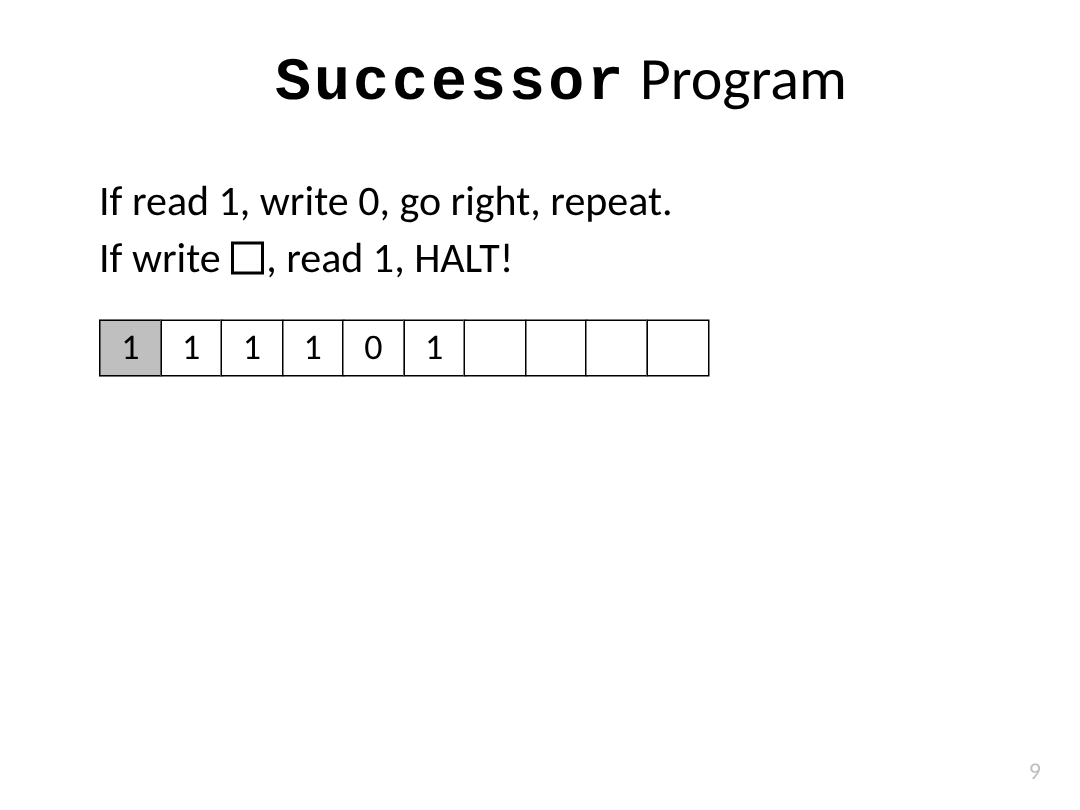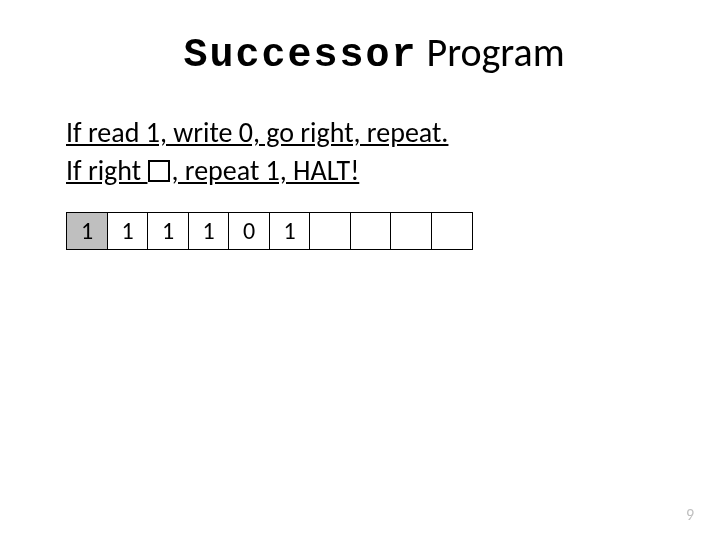--- a/index.html
+++ b/index.html
@@ -25,21 +25,20 @@
     letter-spacing: 2px;
   }
   .title .serif {
     font-family: Calibri, Arial, sans-serif;
   }
   .body {
     margin: 36px 60px 0 66px;
     font-size: 28px;
     line-height: 1.35;
     color: #000;
-    text-decoration: underline;
   }
   .square {
     display: inline-block;
     width: 18px;
     height: 18px;
     border: 2px solid #000;
     vertical-align: -2px;
     margin: 0 1px;
   }
   .tape {
@@ -75,21 +74,21 @@
 <body>
 
 <div class="title">
   <span class="mono">Successor</span>
   <span class="serif">Program</span>
 </div>
 
 <div class="body">
   <div>If read 1, write 0, go right, repeat.</div>
   <div>
-    <span>If right </span><span class="square"></span><span>, repeat 1, HALT!</span>
+    <span>If write </span><span class="square"></span><span>, read 1, HALT!</span>
   </div>
 </div>
 
 <div class="tape" id="tape">
     <div class="cell head">1</div>
     <div class="cell">1</div>
     <div class="cell">1</div>
     <div class="cell">1</div>
     <div class="cell">0</div>
     <div class="cell">1</div>

